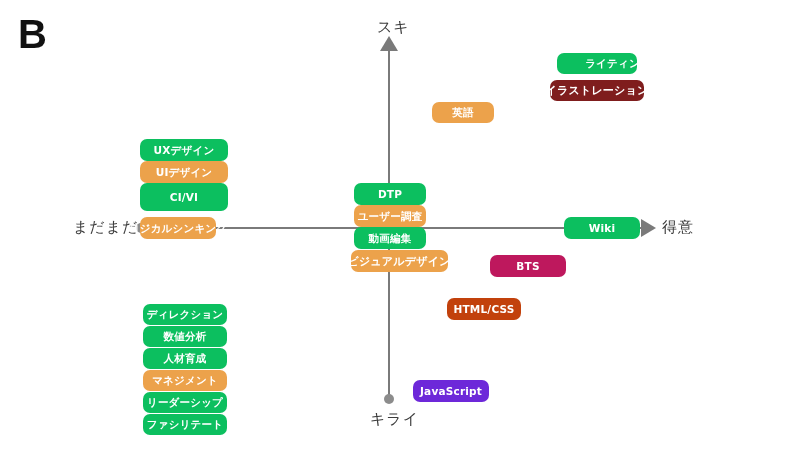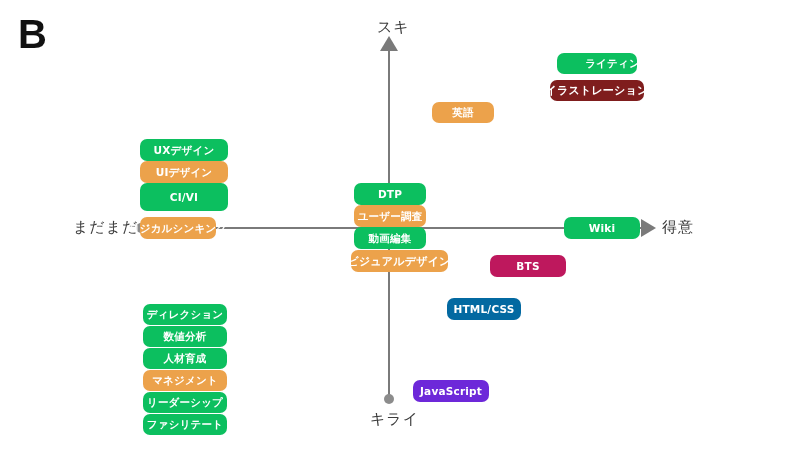--- a/index.html
+++ b/index.html
@@ -143,21 +143,21 @@
       <div class="chip green" style="left: 140px; top: 139px; width: 88px; height: 22px; background: rgb(12, 191, 95);">UXデザイン</div>
       <div class="chip orange" style="left: 140px; top: 161px; width: 88px; height: 22px; background: rgb(236, 162, 75);">UIデザイン</div>
       <div class="chip green" style="left: 140px; top: 183px; width: 88px; height: 28px; background: rgb(12, 191, 95);">CI/VI</div>
       <div class="chip orange" style="left: 140px; top: 217px; width: 76px; height: 22px; background: rgb(236, 162, 75);">ロジカルシンキング</div>
       <div class="chip green" style="left: 354px; top: 183px; width: 72px; height: 22px; background: rgb(12, 191, 95);">DTP</div>
       <div class="chip orange" style="left: 354px; top: 205px; width: 72px; height: 22px; background: rgb(236, 162, 75);">ユーザー調査</div>
       <div class="chip green" style="left: 354px; top: 227px; width: 72px; height: 22px; background: rgb(12, 191, 95);">動画編集</div>
       <div class="chip orange wide" style="left: 350.5px; top: 250px; width: 97px; height: 22px; background: rgb(236, 162, 75);">ビジュアルデザイン</div>
       <div class="chip orange" style="left: 490px; top: 217px; width: 76px; height: 22px; background: #be185d; margin-top: 38px;">BTS</div>
       <div class="chip green" style="left: 564px; top: 217px; width: 76px; height: 22px; background: rgb(12, 191, 95);">Wiki</div>
-      <div class="chip green" style="left: 447px; top: 298px; width: 74px; height: 22px; background: #0369a1;">HTML/CSS</div>
+      <div class="chip green" style="left: 447px; top: 298px; width: 74px; height: 22px; background: #c2410c;">HTML/CSS</div>
       <div class="chip green" style="left: 143px; top: 303.5px; width: 84px; height: 21px; background: rgb(12, 191, 95);">ディレクション</div>
       <div class="chip green" style="left: 143px; top: 325.5px; width: 84px; height: 21px; background: rgb(12, 191, 95);">数値分析</div>
       <div class="chip green" style="left: 143px; top: 347.5px; width: 84px; height: 21px; background: rgb(12, 191, 95);">人材育成</div>
       <div class="chip orange" style="left: 143px; top: 369.5px; width: 84px; height: 21px; background: rgb(236, 162, 75);">マネジメント</div>
       <div class="chip green" style="left: 143px; top: 391.5px; width: 84px; height: 21px; background: rgb(12, 191, 95);">リーダーシップ</div>
       <div class="chip green" style="left: 143px; top: 413.5px; width: 84px; height: 21px; background: rgb(12, 191, 95);">ファシリテート</div>
       <div class="chip orange" style="left: 413px; top: 380px; width: 76px; height: 22px; background: #6d28d9;">JavaScript</div>
     </div>
 
 </div>

